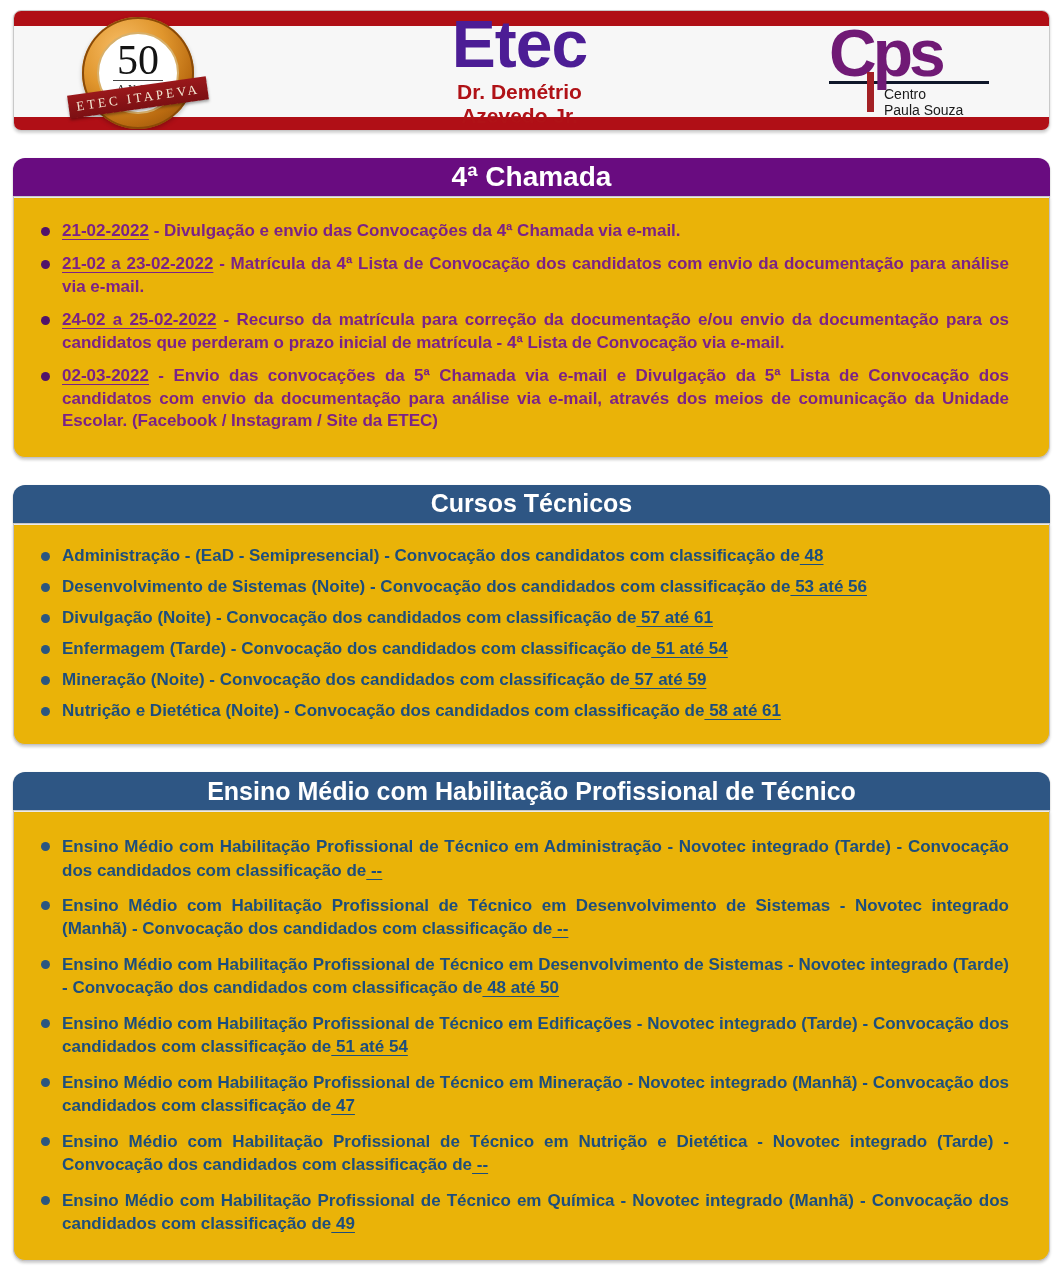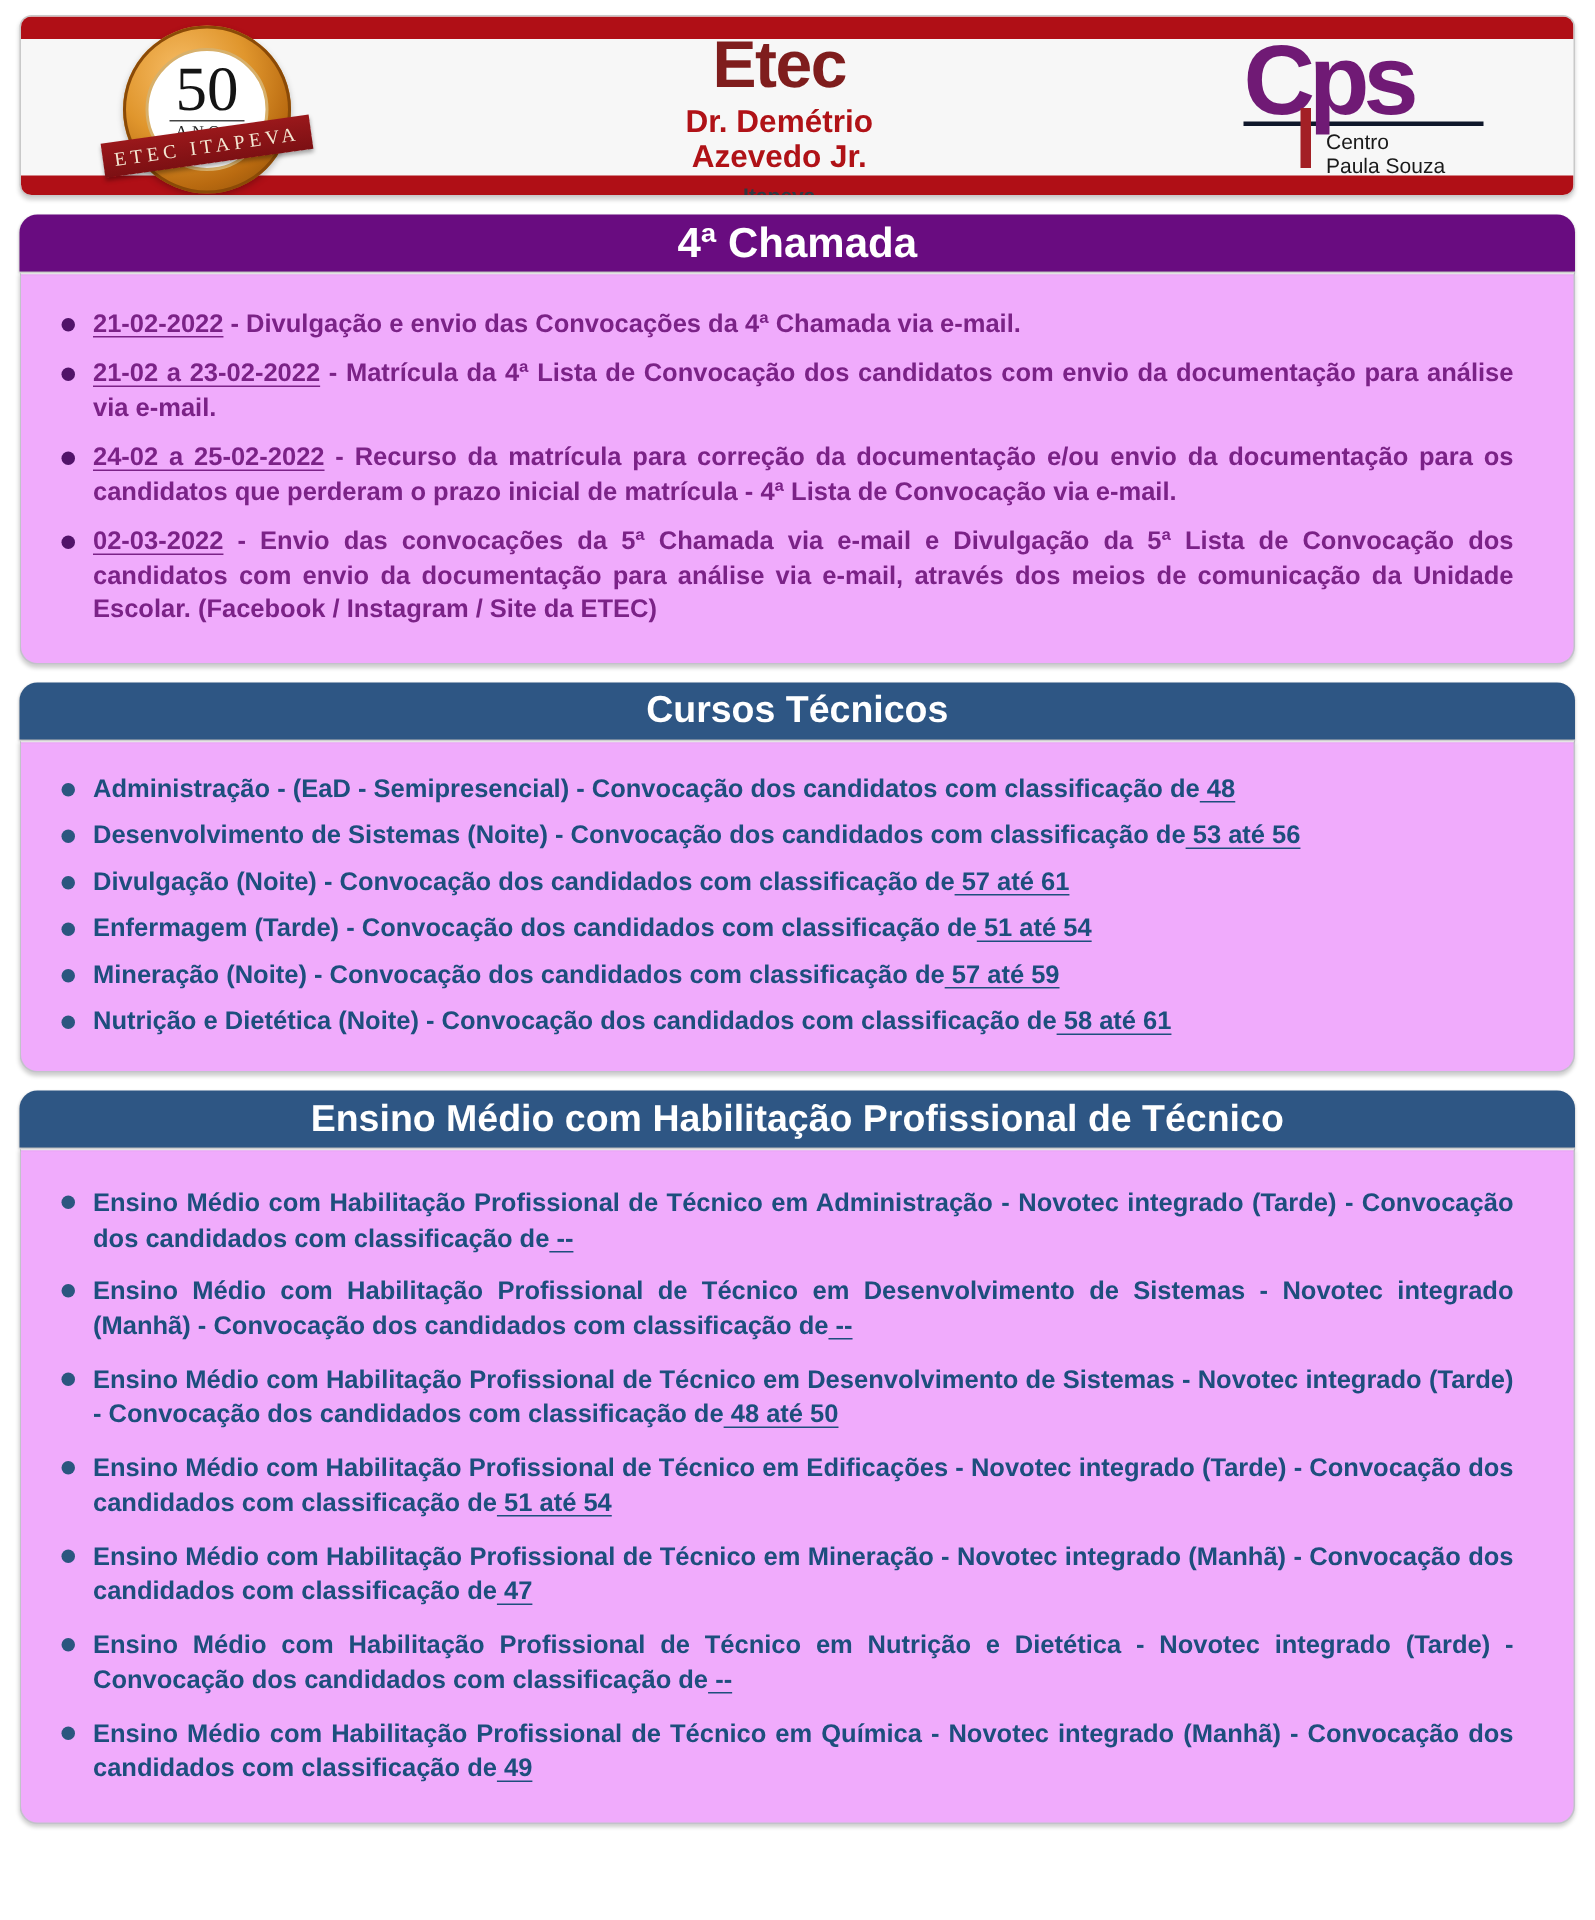--- a/index.html
+++ b/index.html
@@ -36,38 +36,38 @@
   .medal-50 { font-size: 42px; line-height: .95; color: #141414; font-weight: 500; }
   .medal-anos { font-size: 11px; letter-spacing: 3px; color: #222; border-top: 1px solid #444; padding: 1px 4px 0 4px; }
   .medal-ribbon { position: absolute; left: -14px; right: -14px; bottom: 20px; height: 23px;
     background: linear-gradient(#9a181b, #7c1013); transform: rotate(-8deg);
     color: #f3e7d2; font-family: "Liberation Serif", serif; font-size: 13px; letter-spacing: 3px;
     display: flex; align-items: center; justify-content: center;
     box-shadow: 0 2px 3px rgba(0,0,0,.35); }
 
   
   .etec-logo { text-align: center; transform: translateX(8px); }
-  .etec-name { font-size: 44px; font-weight: bold; color: #7f1d1d; line-height: .95; letter-spacing: -1px; margin-top: 16px; }
+  .etec-name { font-size: 66px; font-weight: bold; color: #4c1d95; line-height: .95; letter-spacing: -1px; margin-top: 16px; }
   .etec-sub1, .etec-sub2 { font-size: 21px; font-weight: bold; color: #b01217; line-height: 1.12; }
   .etec-sub1 { margin-top: 5px; }
   .etec-city { font-size: 14px; font-weight: bold; color: #2e3a41; margin-top: 5px; }
 
   
   .cps-logo { position: relative; width: 160px; }
   .cps-acronym { font-size: 66px; font-weight: bold; color: #701a75; line-height: .8; letter-spacing: -4px; }
   .cps-row { display: flex; margin-top: 2px; border-top: 3px solid #0f172a; padding-top: 2px; }
   .cps-stem { width: 7px; background: #a32025; height: 40px; margin-left: 38px; margin-top: -14px; }
   .cps-text { margin-left: 10px; font-size: 14px; color: #1a1a1a; line-height: 1.15; font-weight: 500; }
 
   
-  .section { margin-top: 12px; }
+  .section { margin-top: 27px; }
   .section-header { height: 38px; border-radius: 12px 12px 0 0; color: #ffffff; font-weight: bold;
     display: flex; align-items: center; justify-content: center;
     box-shadow: 0 1px 2px rgba(0,0,0,.3); position: relative; z-index: 2; }
-  .section-body { background: #f0abfc; border: 1px solid #c2c2ca; border-top: 2px solid #ffffff;
+  .section-body { background: #eab308; border: 1px solid #c2c2ca; border-top: 2px solid #ffffff;
     border-radius: 0 0 12px 12px; padding: 11px 40px 13px 20px; position: relative; z-index: 1;
     box-shadow: 0 2px 3px rgba(0,0,0,.2); }
   .sec-purple .section-header { background: #690c80; font-size: 28px; }
   .sec-blue .section-header { background: #2e5684; font-size: 25px; }
 
   ul.items { list-style: none; }
   ul.items li { position: relative; padding-left: 28px; font-weight: bold; }
   ul.items li::before { content: ""; position: absolute; left: 7px; top: 7px;
     width: 9px; height: 9px; border-radius: 50%; }
   .sec-purple ul.items li { color: #7b2287; font-size: 17px; line-height: 1.32; margin: 11px 0; text-align: justify; }

